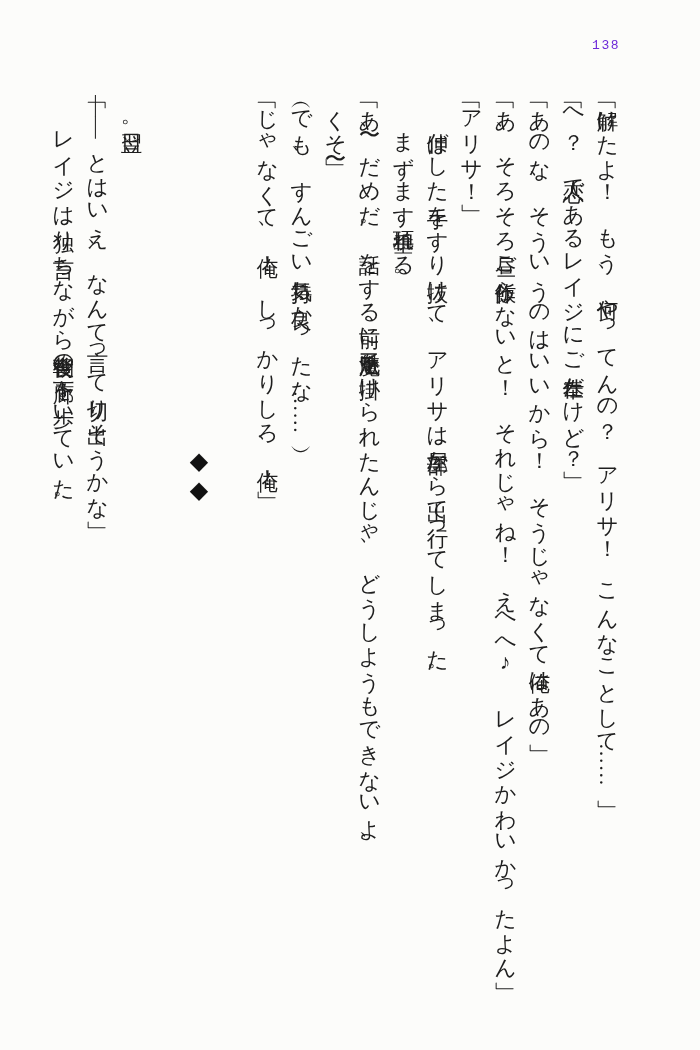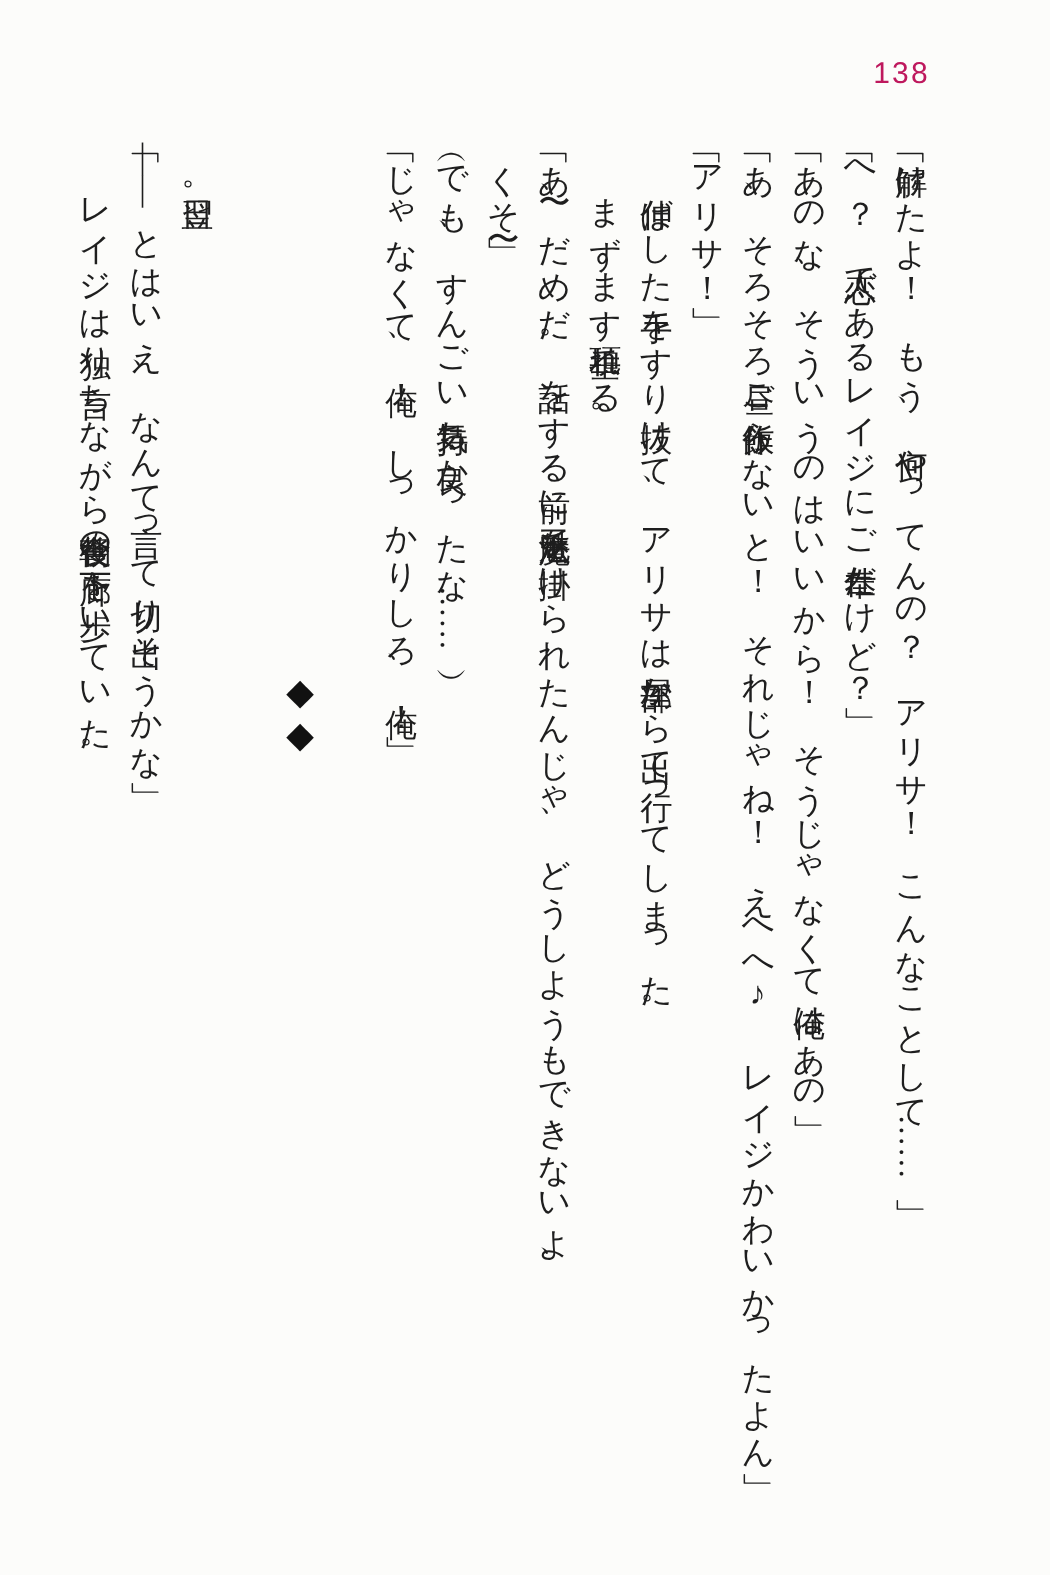--- a/index.html
+++ b/index.html
@@ -16,24 +16,24 @@
     width: 700px;
     height: 1050px;
     background: #fcfcfa;
     font-family: "Liberation Serif", "DejaVu Serif", serif;
     color: #1e1e1e;
   }
   .page-number {
     position: absolute;
     top: 38px;
     right: 80px;
-    font-size: 20px;
+    font-size: 13px;
     letter-spacing: 1.5px;
-    font-family: Liberation Sans, sans-serif;
-    color: #be185d;
+    font-family: Liberation Mono, monospace;
+    color: #6d28d9;
   }
   .text-block {
     position: absolute;
     top: 95px;
     right: 76px;
     height: 895px;
     writing-mode: vertical-rl;
     text-orientation: mixed;
     font-size: 21.5px;
     line-height: 34px;

